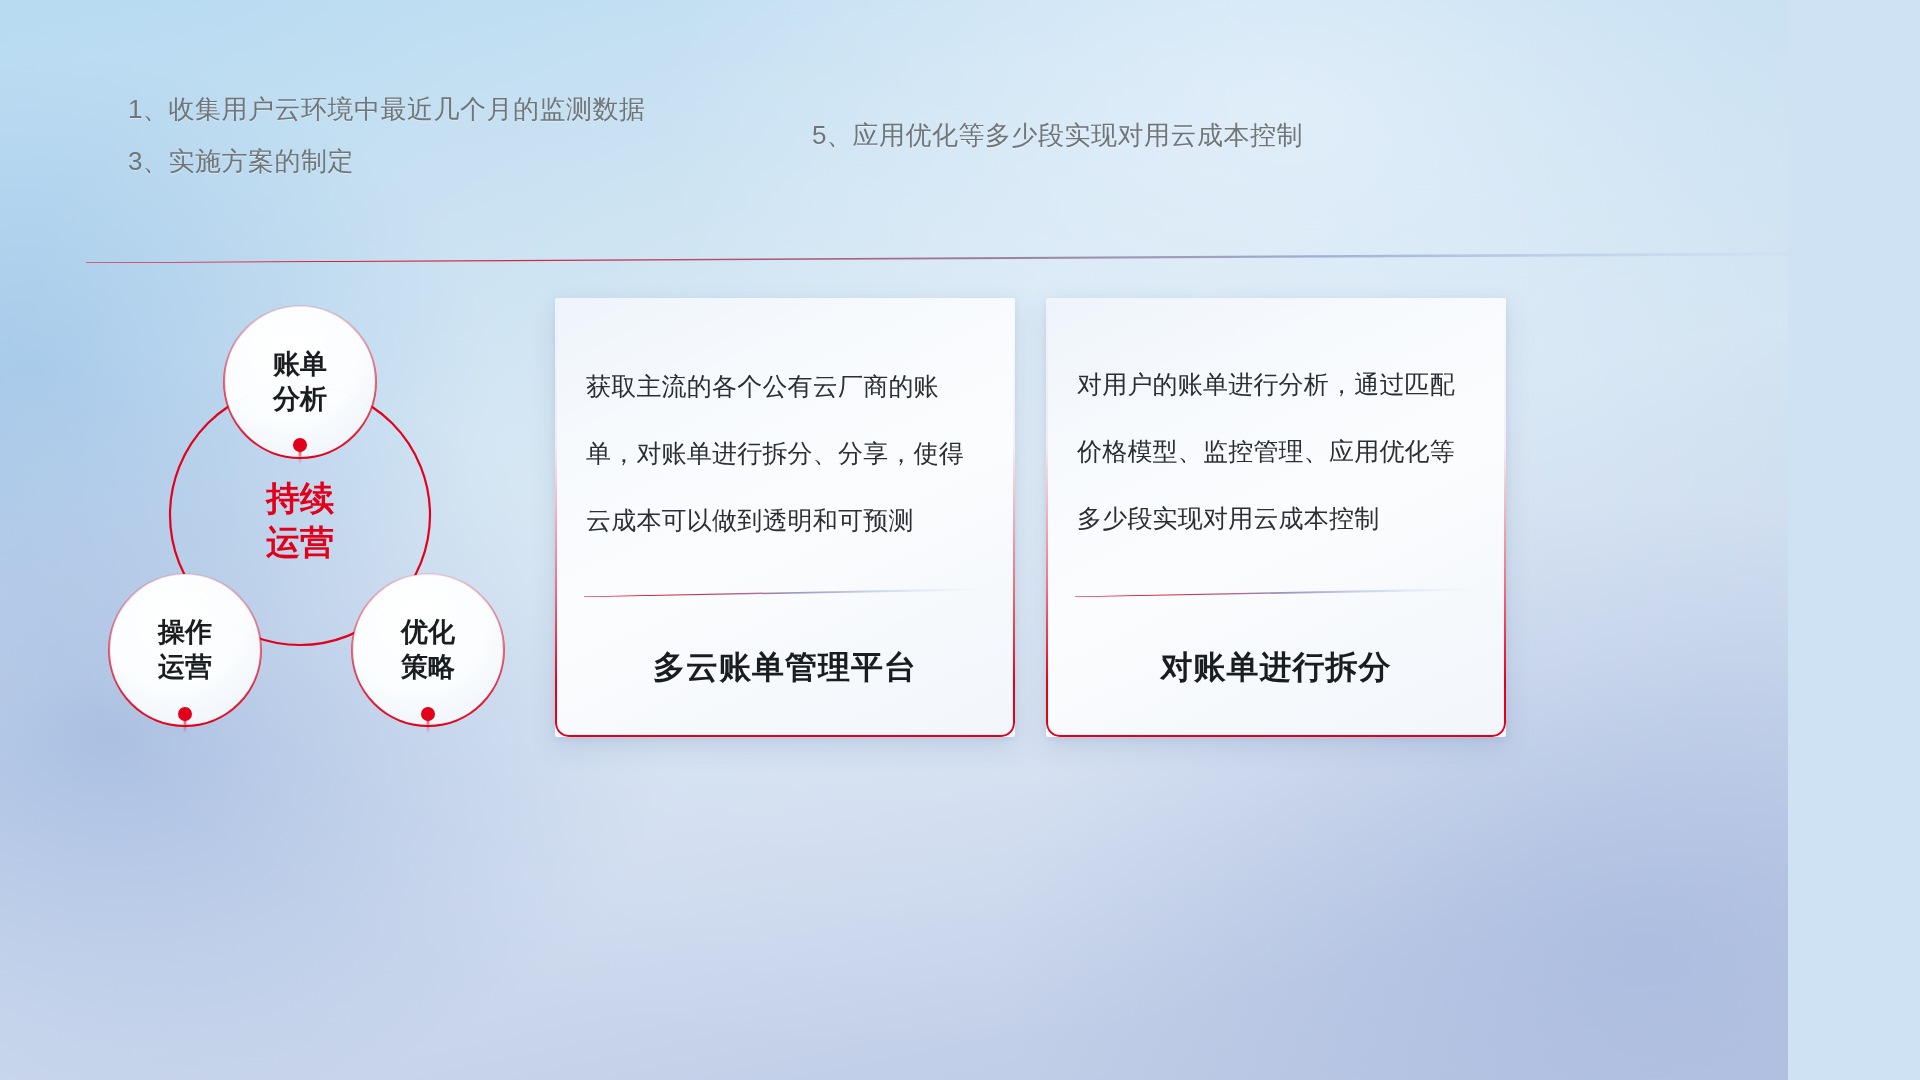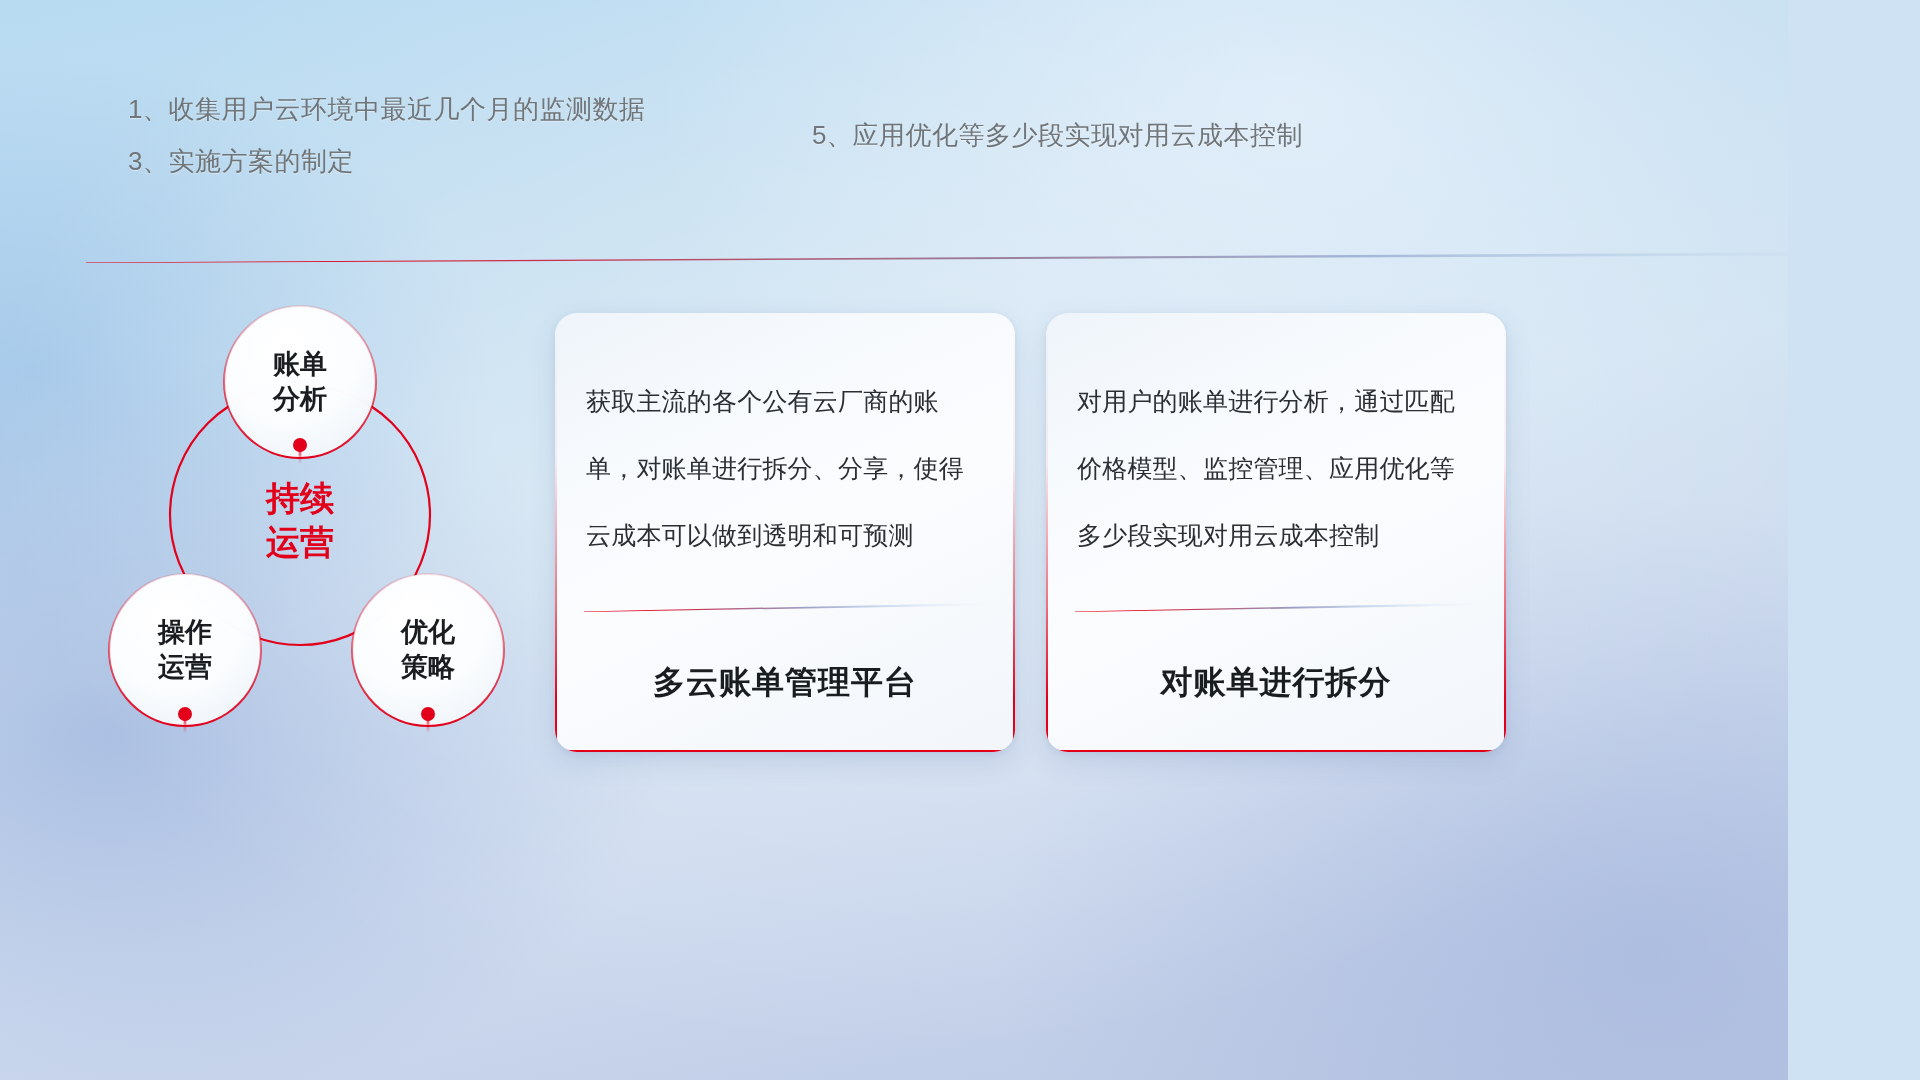--- a/index.html
+++ b/index.html
@@ -36,36 +36,36 @@
   
   .top-divider{
     position:absolute;left:86px;top:252px;width:1786px;height:11px;z-index:4;
   }
 
   
   .diagram{position:absolute;left:78px;top:278px;width:520px;height:500px;z-index:5;}
 
   
   .card{
-    position:absolute;top:313px;width:460px;height:439px;z-index:6;
-    border-radius:22px;
+    position:absolute;top:298px;width:460px;height:439px;z-index:6;
+    border-radius:2px;
     background:
       linear-gradient(155deg,#eef4fa 0%,#f7fafd 26%,#fbfcfe 52%,#f6f9fc 76%,#f2f6fb 100%);
     box-shadow:0 10px 26px rgba(80,110,160,0.16), 0 2px 6px rgba(80,110,160,0.10);
     overflow:hidden;
   }
   .card-border{
     position:absolute;inset:0;border-radius:14px;pointer-events:none;
     padding:2px;
     background:linear-gradient(180deg, rgba(226,0,26,0) 0%, rgba(226,0,26,0.06) 34%, rgba(226,0,26,0.55) 66%, rgba(226,0,26,1) 88%, rgba(226,0,26,1) 100%);
     -webkit-mask:linear-gradient(#000 0 0) content-box,linear-gradient(#000 0 0);
     -webkit-mask-composite:xor;mask-composite:exclude;
   }
   #card1{left:555px;}
-  #card2{left:1046px;}
+  #card2{left:1046px;font-family:Liberation Mono, monospace;}
   .card-body{
     position:absolute;left:31px;top:55px;width:398px;
     font-size:25px;line-height:67px;color:#2b2f33;
     letter-spacing:0.2px;
   }
   .card-rule{position:absolute;left:29px;top:290px;width:400px;height:9px;}
   .card-title{
     position:absolute;left:0;right:0;top:348px;text-align:center;
     font-size:32px;font-weight:bold;color:#1a1d20;letter-spacing:1px;
   }

